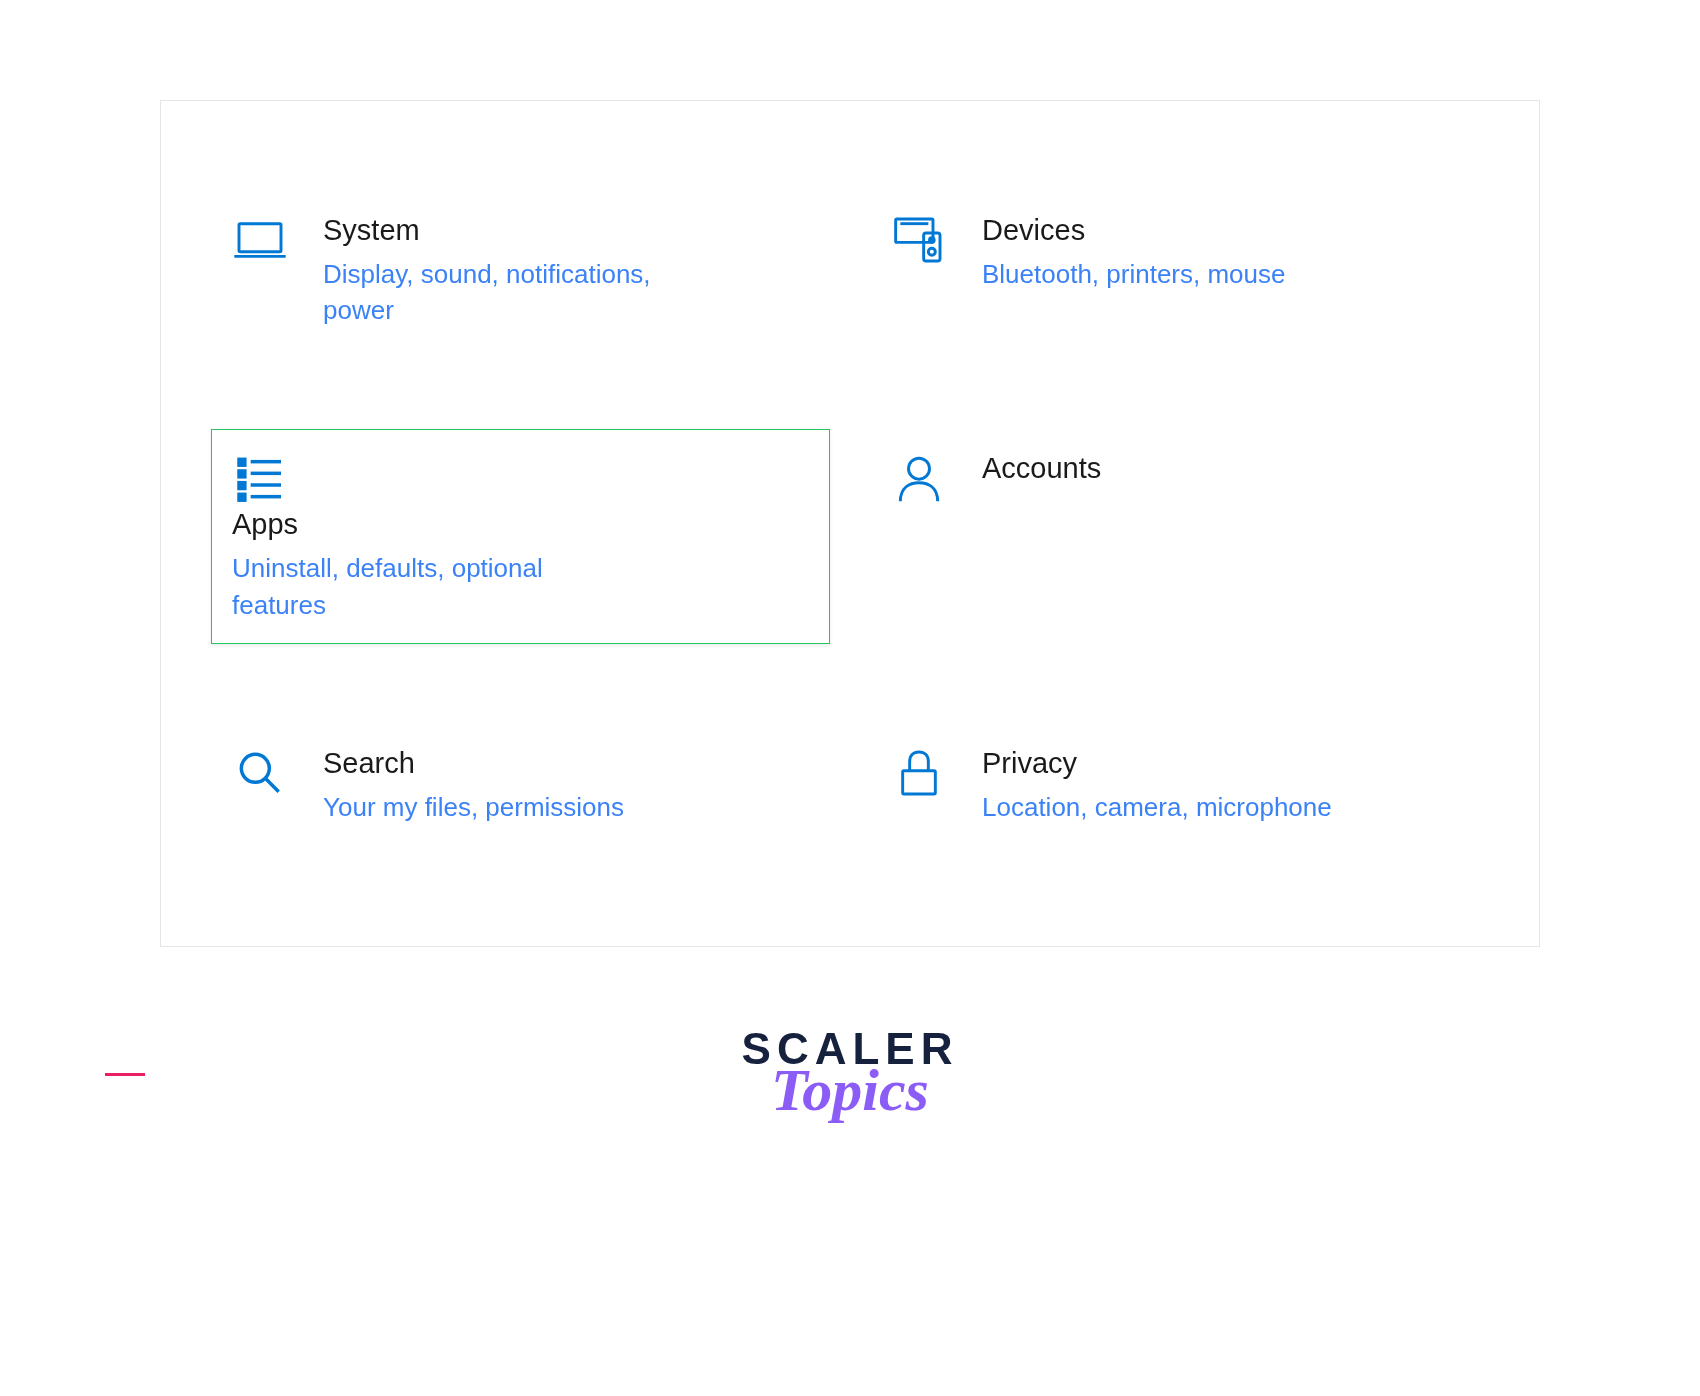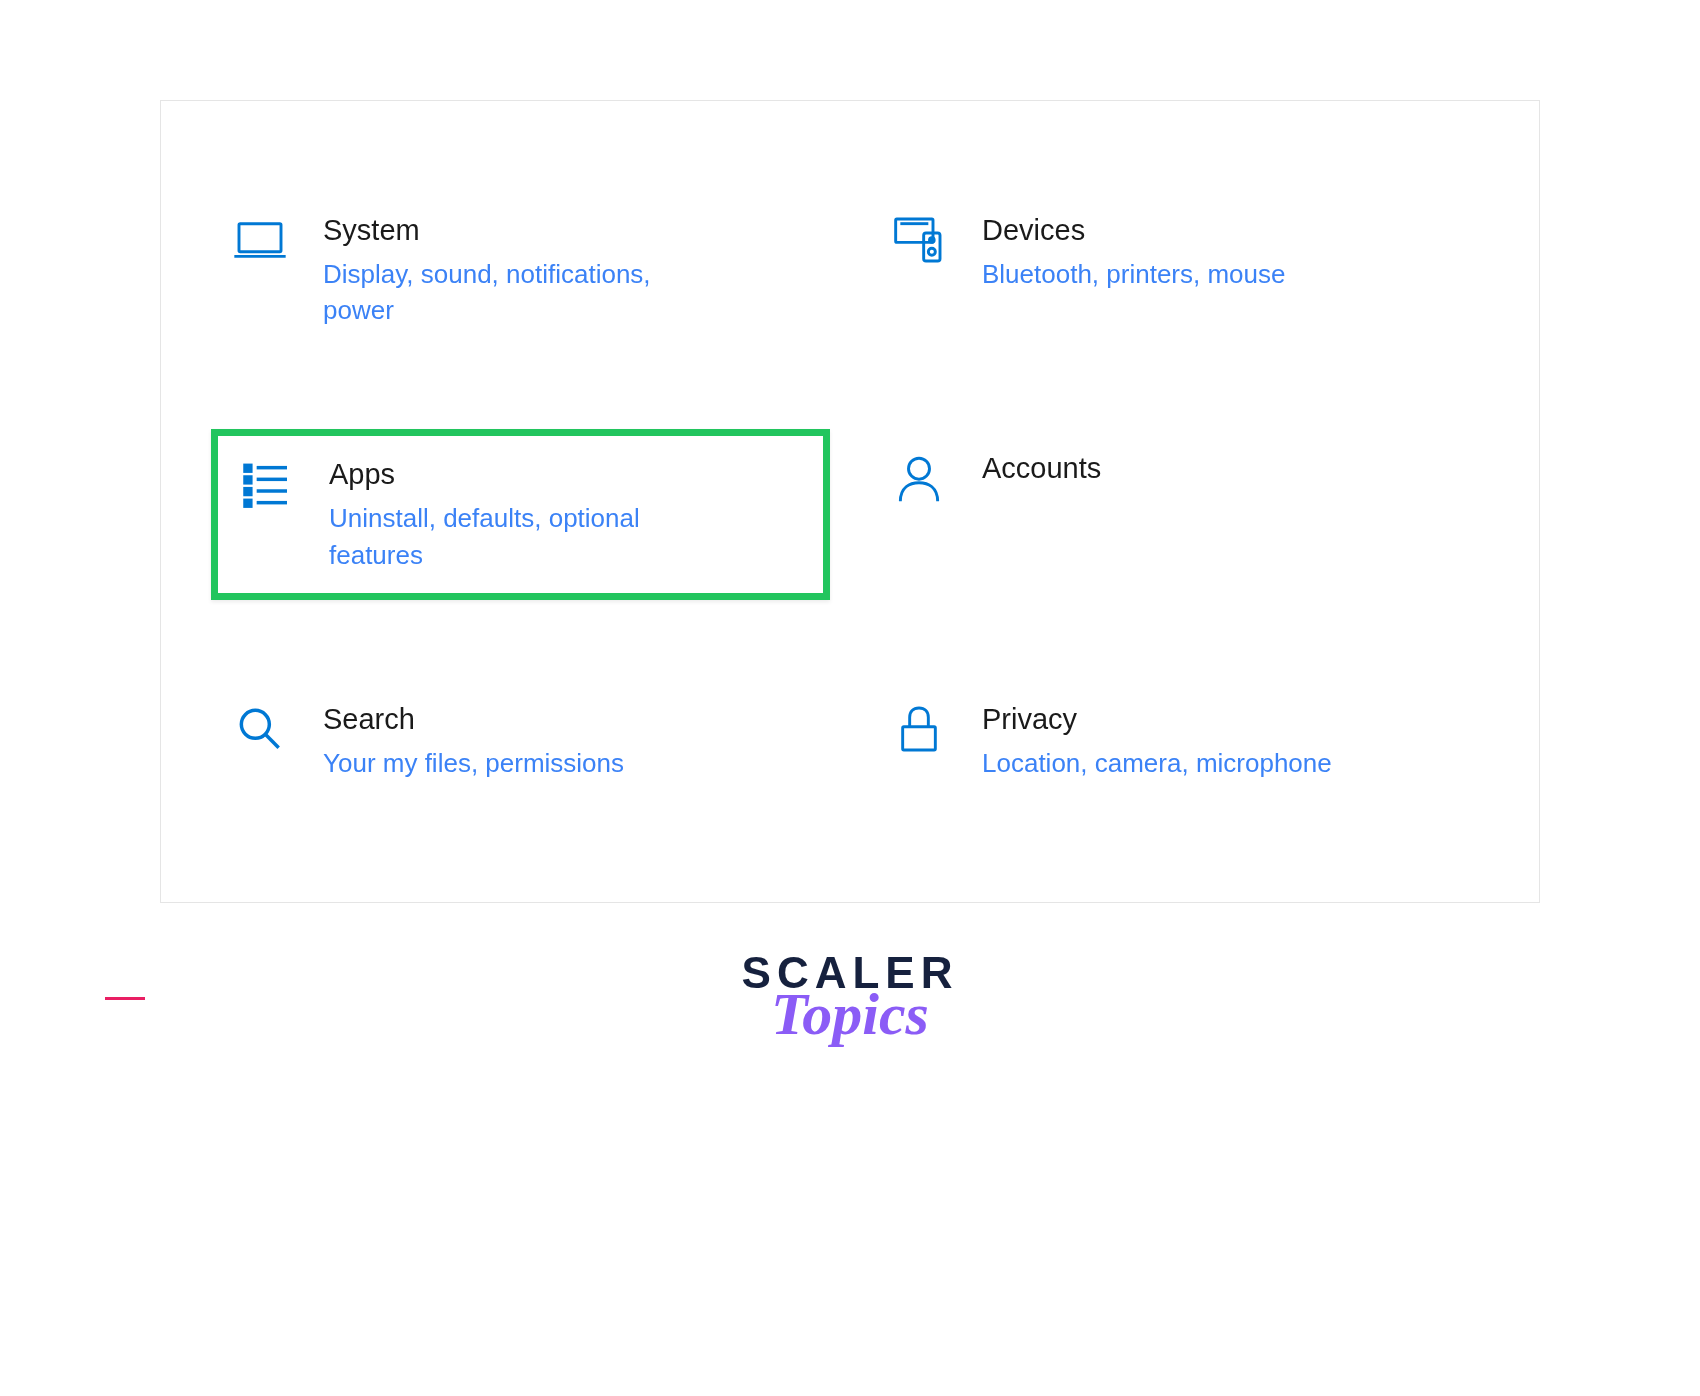--- a/index.html
+++ b/index.html
@@ -28,22 +28,23 @@
     }
     .settings-item {
       display: flex;
       align-items: flex-start;
       padding: 20px 20px 20px 20px;
       cursor: pointer;
       border: 1px solid transparent;
       justify-content: center;
     }
     .settings-item.highlighted {
-      border: 7px solid #22c55e;
+      border: 1px solid #22c55e;
       box-shadow: 0 2px 4px rgba(0,0,0,0.08);
+      flex-direction: column;
     }
     .item-icon {
       width: 56px;
       height: 56px;
       flex-shrink: 0;
       margin-right: 35px;
       display: flex;
       align-items: center;
       justify-content: center;
       color: #0078d4;
@@ -59,21 +60,21 @@
       line-height: 1.3;
     }
     .item-subtitle {
       font-size: 26px;
       font-weight: 400;
       color: #3b82f6;
       line-height: 1.4;
       max-width: 380px;
     }
     .footer-logo {
-      margin-top: 48px;
+      margin-top: 80px;
       text-align: center;
     }
     .logo-scaler {
       font-family: 'Arial Black', sans-serif;
       font-size: 44px;
       font-weight: 900;
       color: #16213e;
       letter-spacing: 6px;
       line-height: 1;
     }

